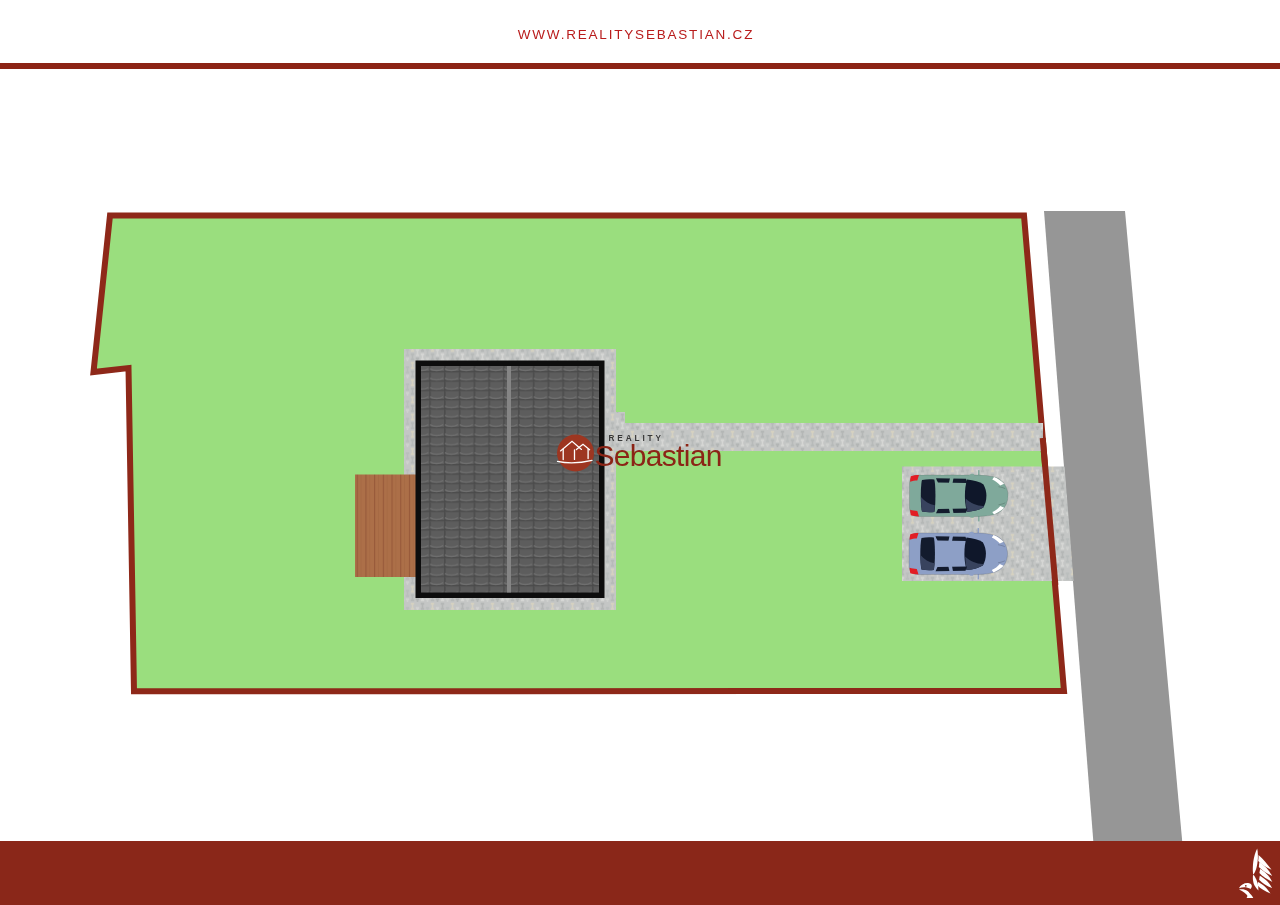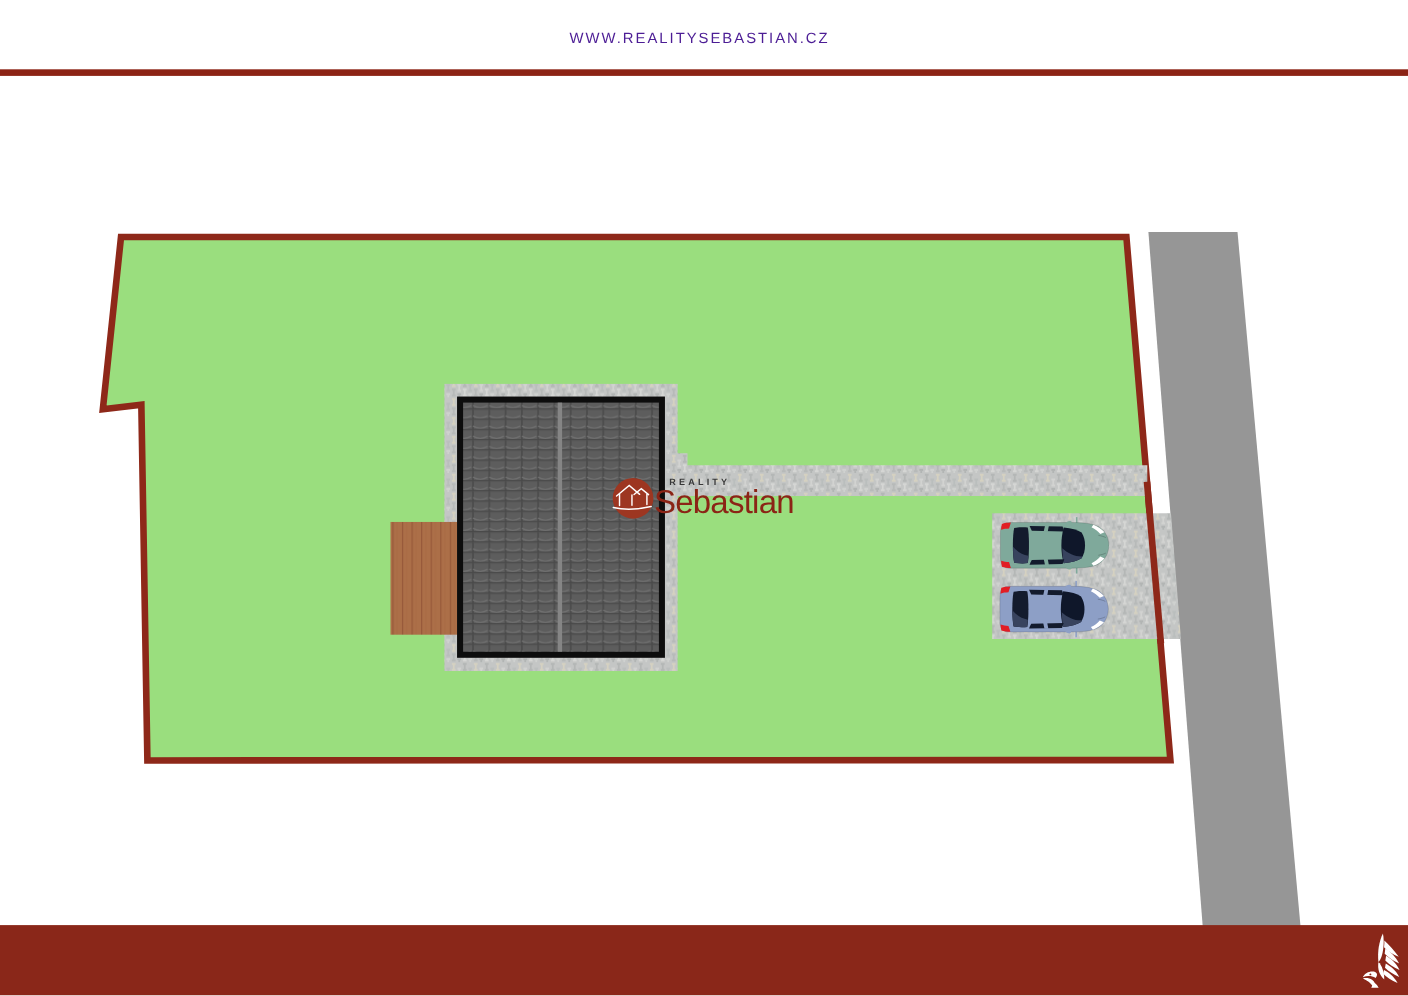--- a/index.html
+++ b/index.html
@@ -1,19 +1,19 @@
 <!DOCTYPE html>
 <html><head>
 <meta charset="utf-8">
 <style>
   html,body{margin:0;padding:0;background:#fff;}
   .page{position:relative;width:1280px;height:905px;overflow:hidden;
         font-family:"Liberation Sans",sans-serif;}
   .hdr{position:absolute;left:0;top:27px;width:1272px;text-align:center;
-       font-size:13.5px;letter-spacing:1.8px;color:#4c1d95;font-weight:400;}
+       font-size:13.5px;letter-spacing:1.8px;color:#b91c1c;font-weight:400;}
   .hline{position:absolute;left:0;top:63px;width:1280px;height:6px;background:#8c2315;}
   .plan{position:absolute;left:0;top:0;}
   .footer{position:absolute;left:0;top:841px;width:1280px;height:64px;background:#8a2719;}
 </style>
 </head>
 <body>
 <div class="page">
 
   <div class="hdr">WWW.REALITYSEBASTIAN.CZ</div>
 

